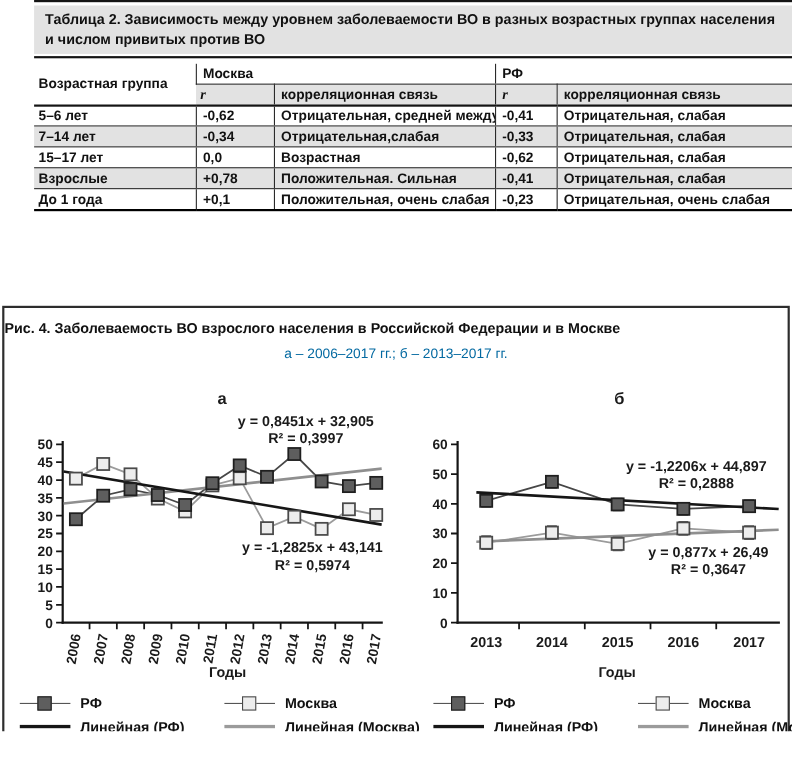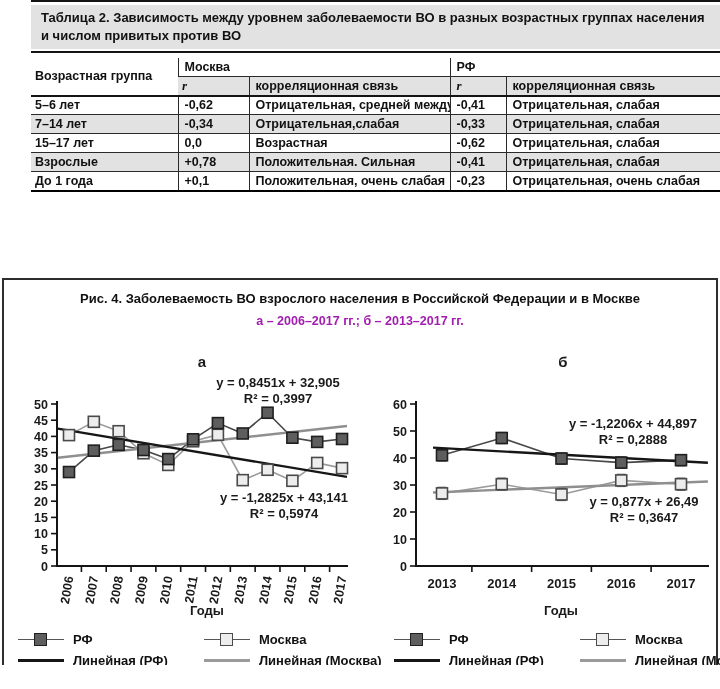--- a/index.html
+++ b/index.html
@@ -43,22 +43,22 @@
   .t2 .rh { font-style: italic; font-family: "Liberation Serif", serif; font-size: 13px; }
   .t2 tbody td { height: 19px; background: #fff; }
   .t2 tbody tr.alt td { background: #e2e2e2; }
   .t2 tbody tr:last-child td { border-bottom: 2px solid #000000; }
   
   .fig-box {
     position: absolute; left: 2px; right: 2px; top: 278px; height: 404px;
     border: 2px solid #2d2d2d;
     background: #fff;
   }
-  .fig-title { margin-top: 11px; text-align: center; font-size: 13px; font-weight: 700; line-height: 1.3; }
-  .fig-subtitle { margin-top: 6px; text-align: center; font-size: 12.5px; font-weight: 700; color:#a21caf; }
+  .fig-title { margin-top: 11px; font-size: 13px; font-weight: 700; line-height: 1.3; }
+  .fig-subtitle { margin-top: 6px; text-align: center; font-size: 12.5px; font-weight: 400; color:#0369a1; }
   .charts { position: absolute; left: 0; top: 71px; display: flex; }
   .charts svg { display: block; }
   svg text { fill: #1a1a1a; font-family: "Liberation Sans", sans-serif; }
   
   .legend {
     position: absolute; left: 0; right: 0; top: 351px;
     display: grid; grid-template-columns: 186px 190px 186px auto;
     padding-left: 14px;
   }
   .lg-col { display: flex; flex-direction: column; gap: 4px; }

